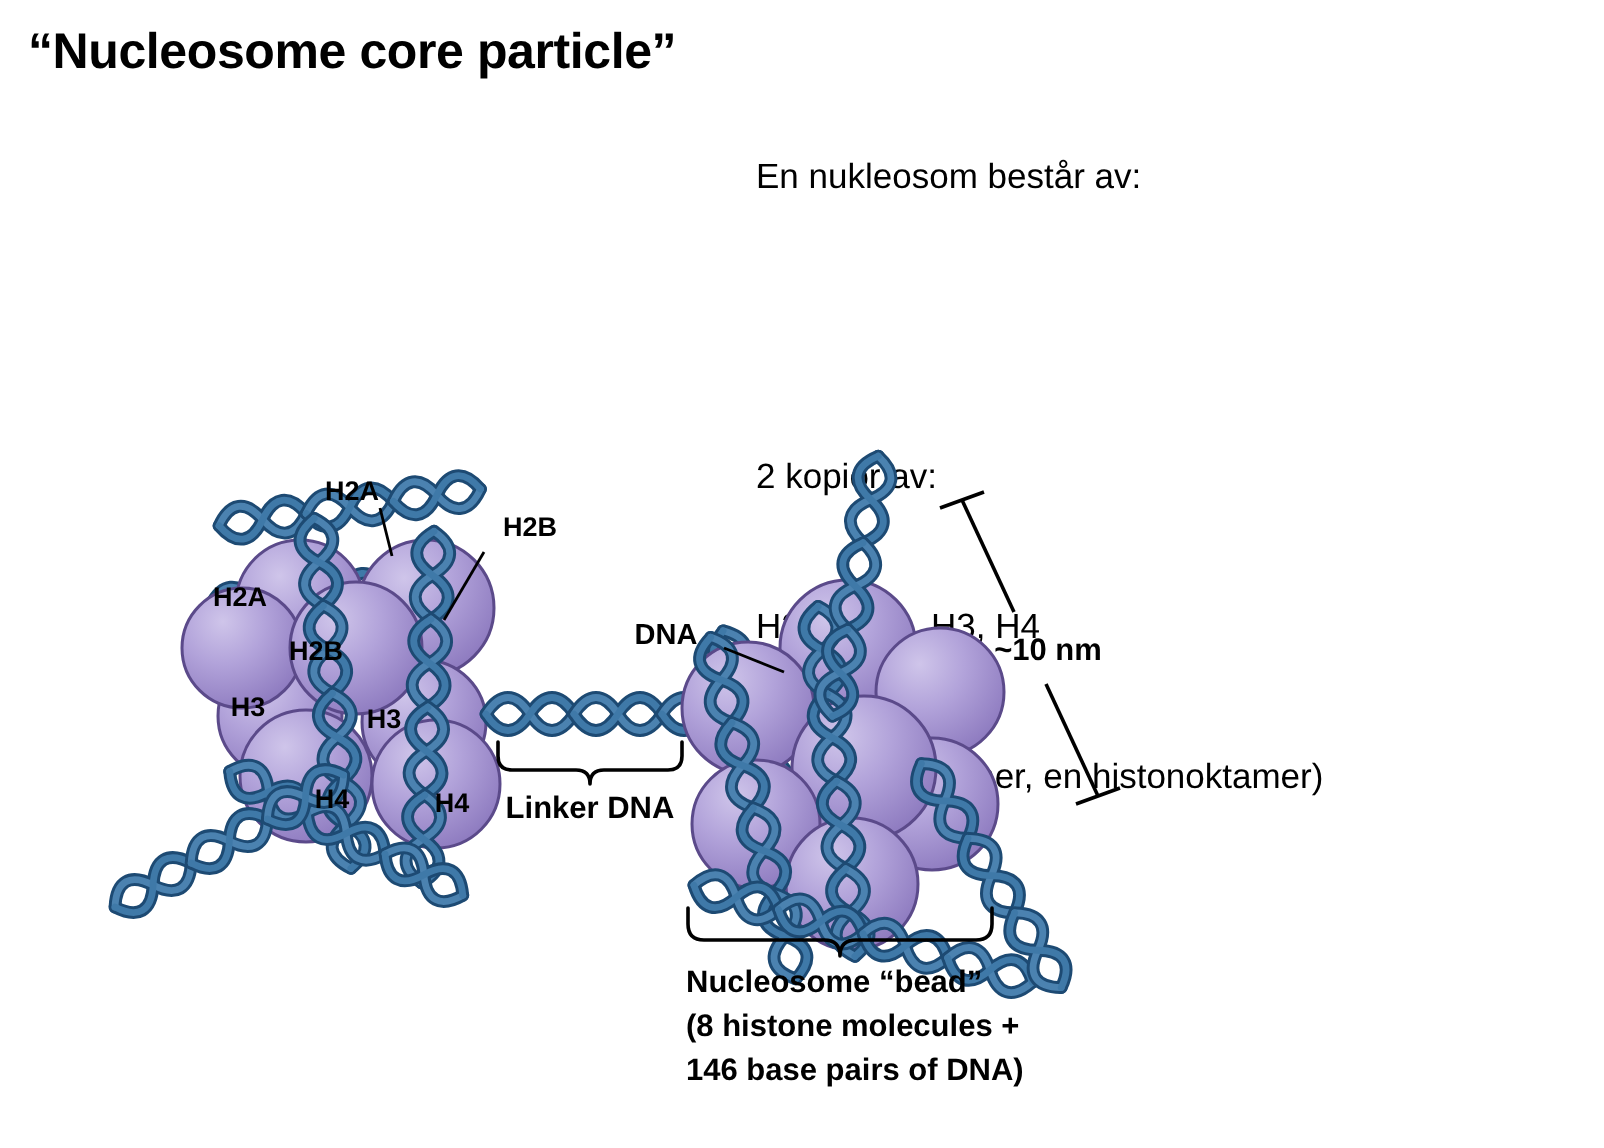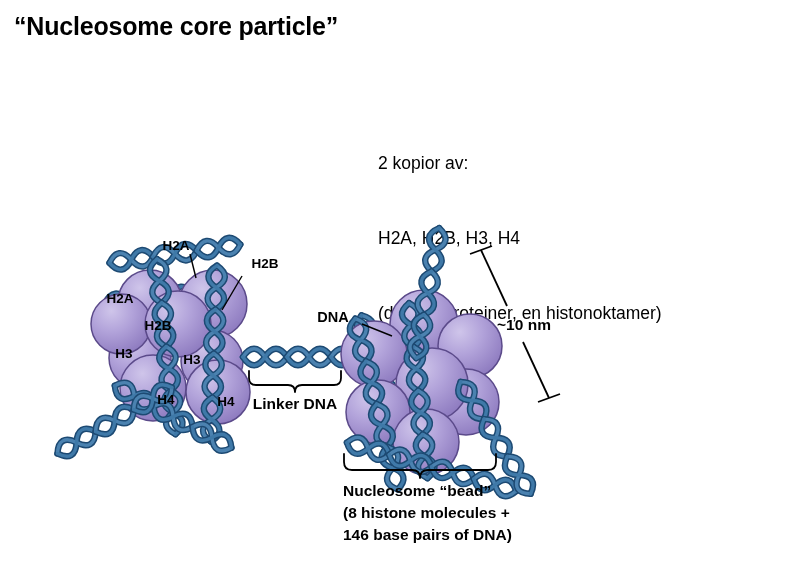--- a/index.html
+++ b/index.html
@@ -70,20 +70,21 @@
   .measure { stroke: #000000; stroke-width: 1.8px; fill: none; stroke-linecap: butt; }
 </style>
 </head>
 <body>
 
 <div id="slide">
 
   <div id="slide-title">“Nucleosome core particle”</div>
 
   <div id="body-text">
+    <div class="para">En nukleosom består av:</div>
     <div class="gap"></div>
     <div class="para">2 kopior av:</div>
     <div class="para">H2A, H2B, H3, H4</div>
     <div class="para">(d.v.s. 8 proteiner, en histonoktamer)</div>
     <div class="gap"></div>
   </div>
 
   <div id="figure">
     <svg width="802" height="368" viewBox="0 0 802 368" xmlns="http://www.w3.org/2000/svg">
       <defs>

